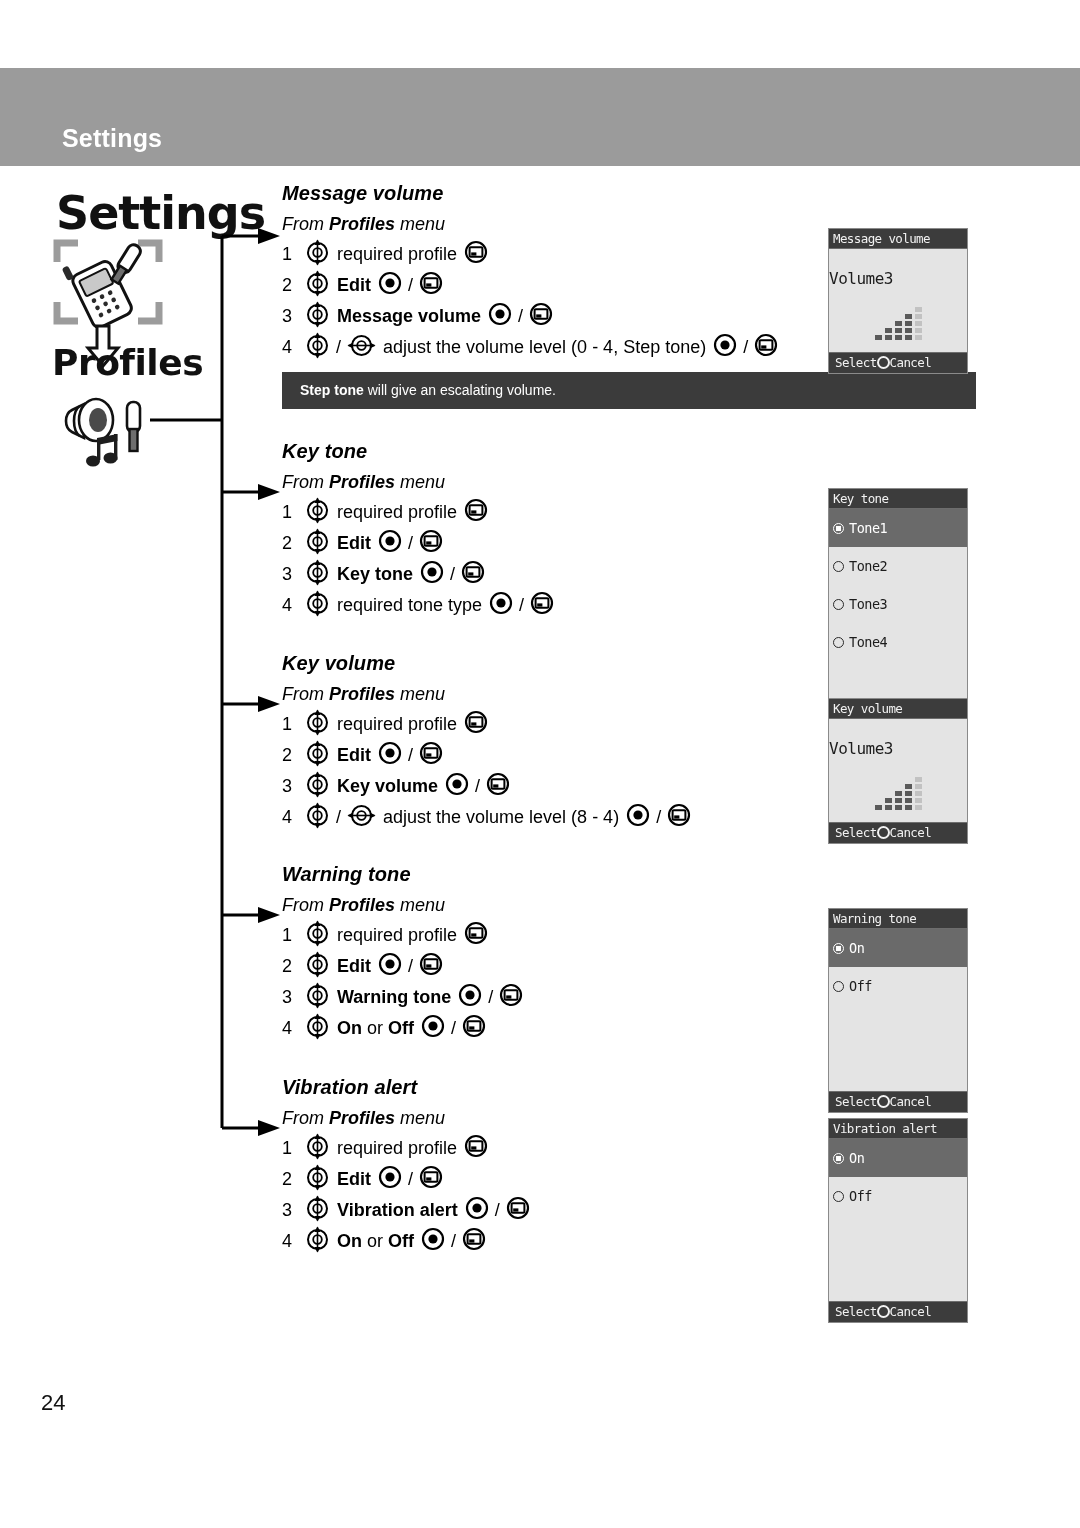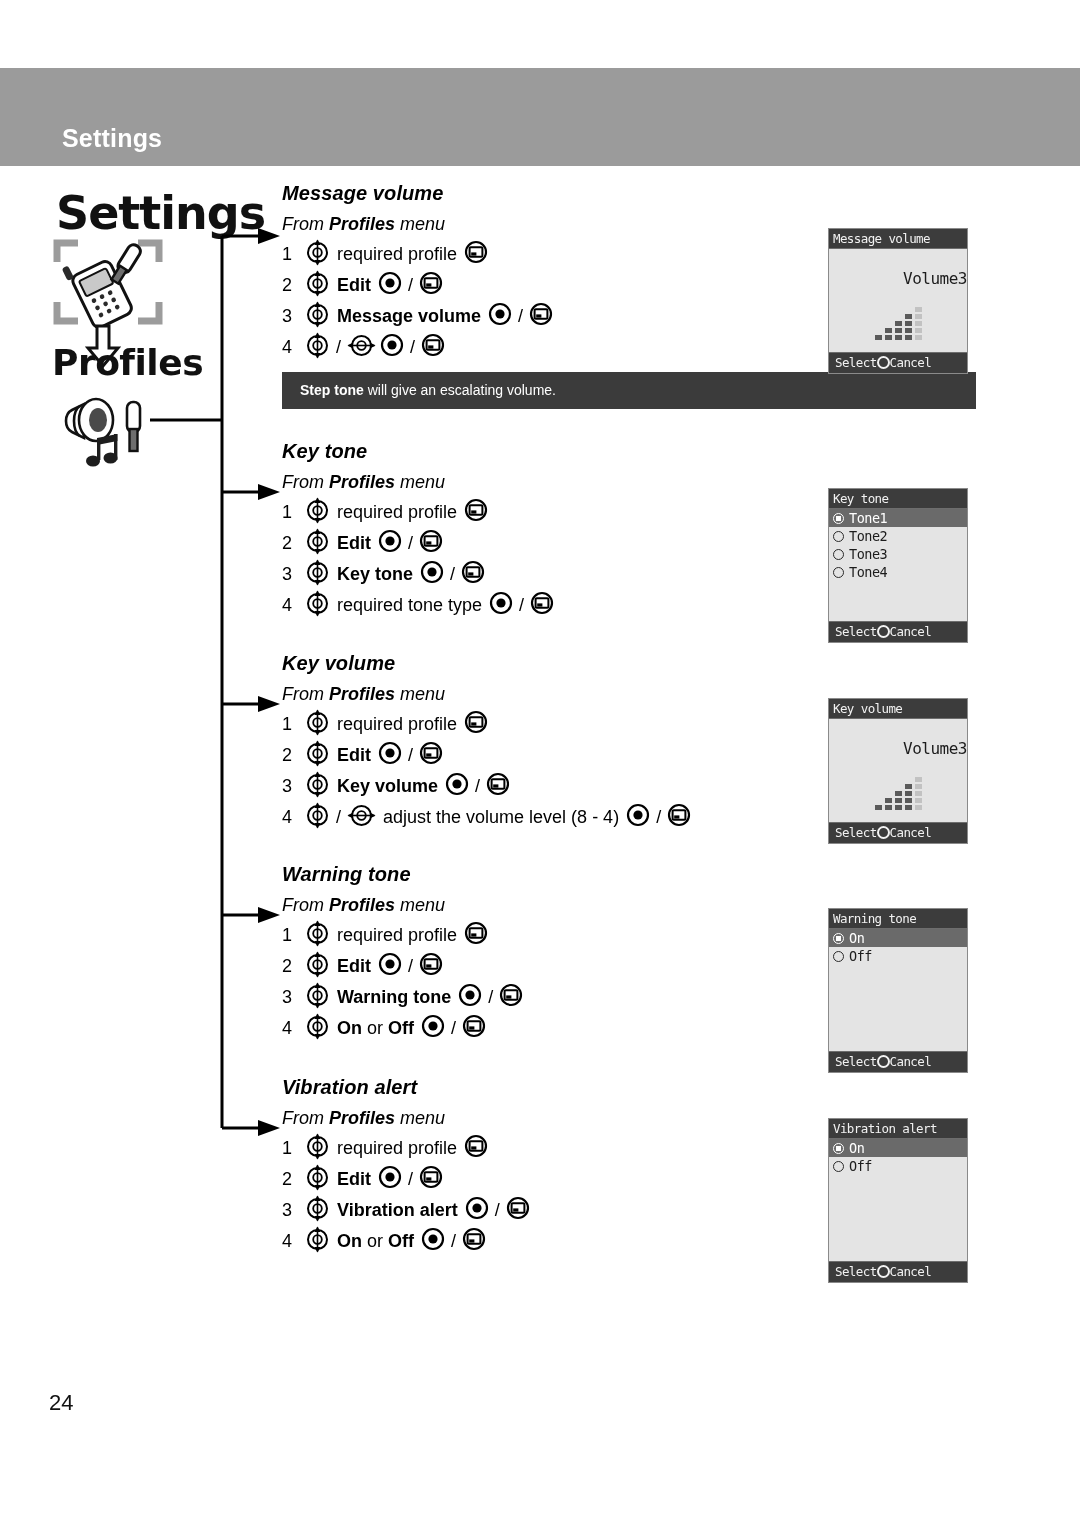--- a/index.html
+++ b/index.html
@@ -75,44 +75,44 @@
     background:#3c3c3c;color:#f2f2f2;font-size:12.5px;
     display:flex;align-items:center;justify-content:flex-start;
     padding:2px 6px 3px 6px;letter-spacing:-.6px;
     border-top:1px solid #6d6d6d;
   }
   .ph-foot .okdot{
     width:9px;height:9px;border-radius:50%;
     background:#3c3c3c;border:2.5px solid #f2f2f2;
   }
   .vol-label{
-    text-align:right;font-size:16px;color:#1c1c1c;
+    text-align:left;font-size:16px;color:#1c1c1c;
     padding-top:20px;letter-spacing:-.5px;
   }
   .vol-bars{
     display:flex;align-items:flex-end;justify-content:center;
     gap:3px;height:44px;margin-top:8px;
   }
   .vol-col{display:flex;flex-direction:column-reverse;gap:2px;}
   .vol-cell{width:7px;height:5px;background:#5a5a5a;}
   .vol-col.off .vol-cell{background:#c2c2c2;}
   .opt-row{
     display:flex;align-items:center;gap:5px;
-    font-size:13.5px;padding:1px 4px;letter-spacing:-.5px;color:#1c1c1c;
+    font-size:13.5px;padding:11px 4px;letter-spacing:-.5px;color:#1c1c1c;
   }
   .opt-row.sel{background:#6a6a6a;color:#ffffff;}
   .radio{
     width:9px;height:9px;border-radius:50%;
     border:1.6px solid #2a2a2a;background:transparent;flex:none;
   }
   .opt-row.sel .radio{border-color:#ffffff;background:
     radial-gradient(circle, #fff 0 45%, transparent 46%);}
   
   #page-number{
-    position:absolute;left:49px;top:1390px;font-size:22px;color:#111;
+    position:absolute;left:41px;top:1390px;font-size:22px;color:#111;
   }
 </style>
 </head>
 <body>
 
 <div id="header-band">
   <span id="header-title">Settings</span>
 </div>
 
 <div id="leftcol">
@@ -282,20 +282,21 @@
   </svg></span>
           <span class="sep">/</span>
           <span class="kicon">
   <svg width="29" height="23" viewBox="0 0 29 23">
     <circle cx="14.5" cy="11.5" r="9.5" fill="none" stroke="#000" stroke-width="2"></circle>
     <circle cx="14.5" cy="11.5" r="4.3" fill="none" stroke="#000" stroke-width="1.8"></circle>
     <line x1="1.5" y1="11.5" x2="27.5" y2="11.5" stroke="#000" stroke-width="1.6"></line>
     <polygon points="0.5,11.5 6,8.4 6,14.6" fill="#000"></polygon>
     <polygon points="28.5,11.5 23,8.4 23,14.6" fill="#000"></polygon>
   </svg></span>
+          <span class="txt">adjust the volume level (0 - 4, Step tone)</span>
           <span class="kicon">
   <svg width="24" height="24" viewBox="0 0 24 24">
     <circle cx="12" cy="12" r="10" fill="none" stroke="#000" stroke-width="2.2"></circle>
     <circle cx="12" cy="12" r="4.6" fill="#000"></circle>
   </svg></span>
           <span class="sep">/</span>
           <span class="kicon">
   <svg width="24" height="24" viewBox="0 0 24 24">
     <circle cx="12" cy="12" r="10" fill="none" stroke="#000" stroke-width="2.2"></circle>
     <rect x="5.6" y="7.2" width="12.8" height="9.6" rx="1.2" fill="none" stroke="#000" stroke-width="2"></rect>

